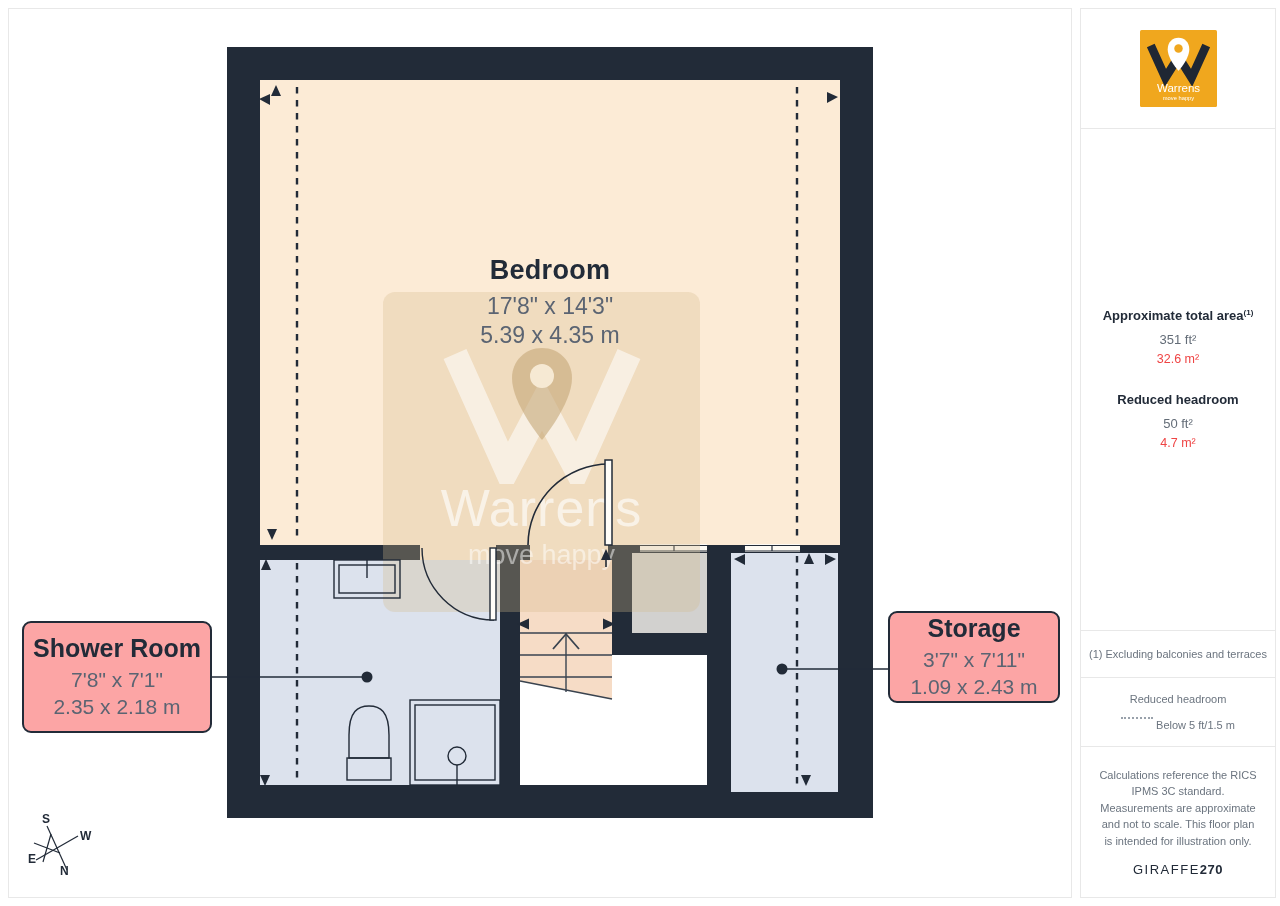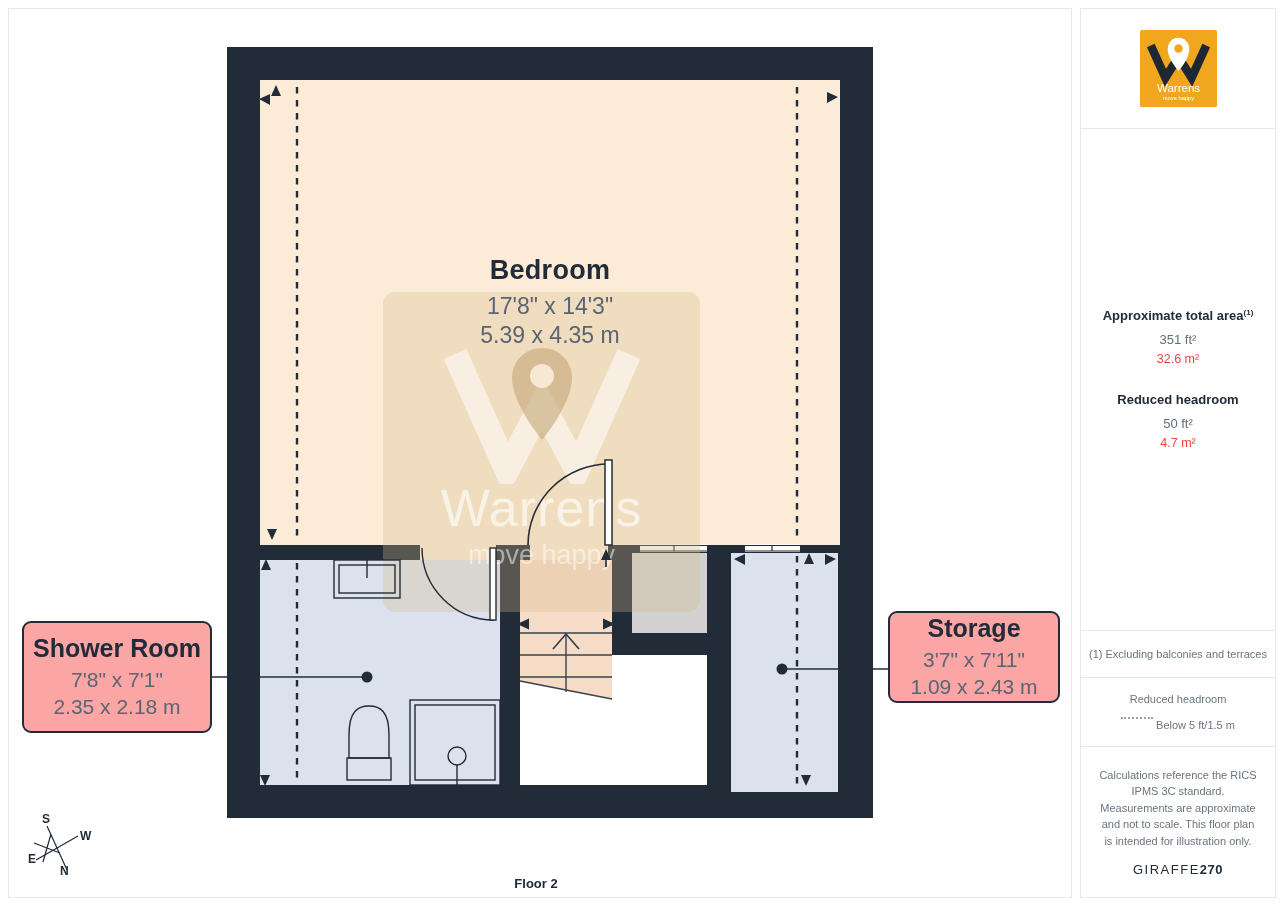--- a/index.html
+++ b/index.html
@@ -206,21 +206,20 @@
       <div>3'7" x 7'11"</div>
       <div>1.09 x 2.43 m</div>
     </div>
   </div>
 
   <span class="compass-letter" style="left:42px;top:812px;">S</span>
   <span class="compass-letter" style="left:80px;top:829px;">W</span>
   <span class="compass-letter" style="left:28px;top:852px;">E</span>
   <span class="compass-letter" style="left:60px;top:864px;">N</span>
 
-  <div class="floor-label">Floor 2</div>
 
   <aside class="sidebar">
     <div class="sb-sec sb-logo">
       <svg width="77" height="77" viewBox="0 0 100 100">
         <rect width="100" height="100" rx="2" fill="#f0a71e"></rect>
         <polyline points="14,20 33,62 50,35 67,62 86,20" fill="none" stroke="#1f2733" stroke-width="11"></polyline>
         <path d="M50,10 C42,10 36,16 36,25 C36,38 50,53 50,53 C50,53 64,38 64,25 C64,16 58,10 50,10 Z" fill="#ffffff"></path>
         <circle cx="50" cy="24" r="5.5" fill="#f0a71e"></circle>
         <text x="50" y="80" text-anchor="middle" font-size="15" fill="#ffffff" font-family="Liberation Sans, sans-serif">Warrens</text>
         <text x="50" y="91" text-anchor="middle" font-size="7.5" fill="#ffffff" font-family="Liberation Sans, sans-serif">move happy</text>

